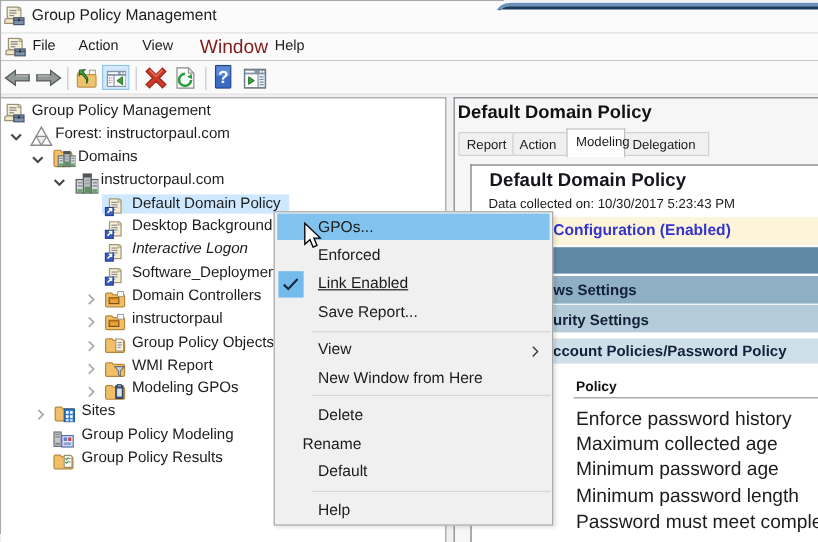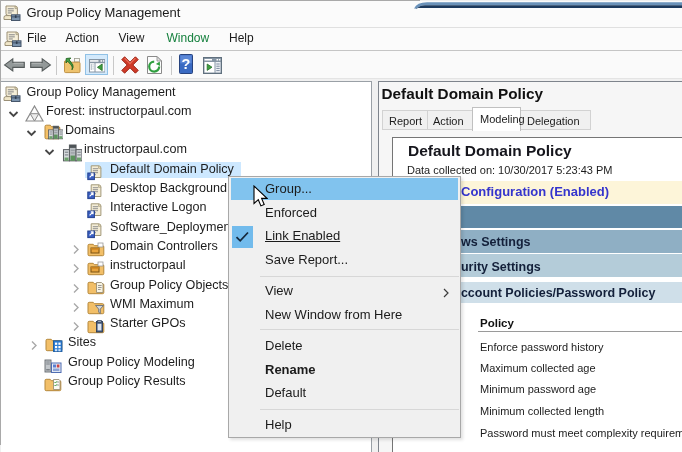--- a/index.html
+++ b/index.html
@@ -1,21 +1,21 @@
 <!DOCTYPE html>
 <html><head>
 <meta charset="utf-8">
 <style>
 * { margin:0; padding:0; box-sizing:border-box; }
 svg { display:block; }
 html,body { width:682px; height:452px; }
 body { position:relative; font-family:"Liberation Sans",sans-serif; background:#f0f0f0; overflow:hidden; }
 .abs { position:absolute; }
 .tl { font-size:12.6px; color:#1c1c1c; white-space:nowrap; }
-.rl { font-size:11px; color:#1c1c1c; white-space:nowrap;text-align:right; }
+.rl { font-size:16px; color:#1c1c1c; white-space:nowrap;text-align:right; }
 .bandtxt { font-weight:bold; font-size:12.5px; color:#13203a; white-space:nowrap; }
 .mi { position:absolute; left:37px; font-size:13px; color:#1b1b1b; white-space:nowrap; }
 </style>
 </head>
 <body>
 
 <div class="abs" style="left:0;top:0;width:420px;height:1px;background:#a9a9a9;"></div>
 <div class="abs" style="left:0;top:0;width:1px;height:445px;background:#a9a9a9;"></div>
 <div class="abs" style="left:1px;top:1px;width:681px;height:26px;background:#fbfbfb;"></div>
 <div class="abs" style="left:1px;top:27px;width:681px;height:1px;background:#e0e0e0;"></div>
@@ -52,21 +52,21 @@
       <rect x="4.8" y="7.4" width="4" height="1.1" fill="#8f8f8f"></rect>
       <path d="M1 12.3 q0-1.7 1.9-1.7 h3.8 q1.9 0 1.9 1.7 v2.2 H1 z" fill="#f0e6c8" stroke="#9b9077" stroke-width="1"></path>
       <rect x="8.5" y="9.8" width="8.5" height="5.7" fill="#7b93ad" stroke="#46566b" stroke-width="1"></rect>
       <rect x="8.5" y="11.3" width="8.5" height="1.1" fill="#46566b"></rect>
       <rect x="11.9" y="10.3" width="1.6" height="2.6" fill="#2e3c4e"></rect>
     </svg>
   </div>
 <div class="abs" style="left:27px;top:30.8px;font-size:12px;color:#1c1c1c;">File</div>
 <div class="abs" style="left:65.5px;top:30.8px;font-size:12px;color:#1c1c1c;">Action</div>
 <div class="abs" style="left:118.5px;top:30.8px;font-size:12px;color:#1c1c1c;">View</div>
-<div class="abs" style="left:166.5px;top:30.8px;font-size:12px;color:#15803d;">Window</div>
+<div class="abs" style="left:166.5px;top:30.8px;font-size:16px;color:#7f1d1d;">Window</div>
 <div class="abs" style="left:229px;top:30.8px;font-size:12px;color:#1c1c1c;">Help</div>
 
 <div class="abs" id="tb">
     <div class="abs" style="left: 3px; top: 57px;">
       <svg width="23" height="16" viewBox="0 0 23 16">
         <path d="M9.8 1.8 L9.8 5.4 L21.3 5.4 L21.3 10.4 L9.8 10.4 L9.8 14 L1.6 7.9 Z" fill="#939999" stroke="#545a5a" stroke-width="1.1"></path>
         <path d="M10.6 6.2 L20.4 6.2" stroke="#b8bcbc" stroke-width="1"></path>
       </svg>
     </div>
     <div class="abs" style="left: 29px; top: 57px;">
@@ -260,21 +260,21 @@
         <path d="M4.2 0.8 h7.3 q2.4 0.3 2.4 2.4 v9.3 h-8 q-1.7 0 -1.7 -1.7 z" fill="#f4edd6" stroke="#a29878" stroke-width="1"></path>
         <path d="M11.5 0.8 q2.4 0.3 2.4 2.4 l0 0.2 -2.4 0 z" fill="#e2d8b6" stroke="#a29878" stroke-width="0.6"></path>
         <rect x="5.8" y="3.2" width="5.2" height="1" fill="#919191"></rect>
         <rect x="5.8" y="5.2" width="5.2" height="1" fill="#919191"></rect>
         <rect x="5.8" y="7.2" width="5.2" height="1" fill="#919191"></rect>
         <rect x="5.8" y="9.2" width="3.2" height="1" fill="#919191"></rect>
         <rect x="0.8" y="8" width="6.6" height="6.6" fill="#3a5ec0" stroke="#23418f" stroke-width="1"></rect>
         <path d="M2.6 12.4 L5.8 9.2 M6 11.2 V8.9 H3.7" stroke="#fff" stroke-width="1.2" fill="none"></path>
       </svg>
     </div>
-    <div class="abs tl" style="left: 110px; top: 199.5px;">Interactive Logon</div>
+    <div class="abs tl" style="left: 110px; top: 199.5px; font-style: italic;">Interactive Logon</div>
     <div class="abs" style="left: 87px; top: 222.5px;">
       <svg width="16" height="16" viewBox="0 0 16 16">
         <path d="M4.2 0.8 h7.3 q2.4 0.3 2.4 2.4 v9.3 h-8 q-1.7 0 -1.7 -1.7 z" fill="#f4edd6" stroke="#a29878" stroke-width="1"></path>
         <path d="M11.5 0.8 q2.4 0.3 2.4 2.4 l0 0.2 -2.4 0 z" fill="#e2d8b6" stroke="#a29878" stroke-width="0.6"></path>
         <rect x="5.8" y="3.2" width="5.2" height="1" fill="#919191"></rect>
         <rect x="5.8" y="5.2" width="5.2" height="1" fill="#919191"></rect>
         <rect x="5.8" y="7.2" width="5.2" height="1" fill="#919191"></rect>
         <rect x="5.8" y="9.2" width="3.2" height="1" fill="#919191"></rect>
         <rect x="0.8" y="8" width="6.6" height="6.6" fill="#3a5ec0" stroke="#23418f" stroke-width="1"></rect>
         <path d="M2.6 12.4 L5.8 9.2 M6 11.2 V8.9 H3.7" stroke="#fff" stroke-width="1.2" fill="none"></path>
@@ -328,35 +328,35 @@
       <svg width="8" height="11" viewBox="0 0 8 11">
         <path d="M2 1.5 L6 5.5 L2 9.5" fill="none" stroke="#a8a8a8" stroke-width="1.4"></path>
       </svg>
     </div>
     <div class="abs" style="left: 87px; top: 299.5px;">
       <svg width="18" height="15" viewBox="0 0 18 15">
         <path d="M1 3.5 q0-1.2 1.2-1.2 h4 l1.2 1.4 h8.2 q1.2 0 1.2 1.2 v7.6 q0 1.2 -1.2 1.2 h-13.4 q-1.2 0 -1.2 -1.2 z" fill="#f2bf68" stroke="#b4873a" stroke-width="1"></path>
         <path d="M8.5 5.5 h8 l-3.2 3.6 v4.4 l-1.6 -1.2 v-3.2 z" fill="#cfd4d9" stroke="#6b7077" stroke-width="0.9"></path>
       </svg>
     </div>
-    <div class="abs tl" style="left: 110px; top: 296.5px;">WMI Maximum</div>
+    <div class="abs tl" style="left: 110px; top: 296.5px;">WMI Report</div>
     <div class="abs" style="left: 72px; top: 321px;">
       <svg width="8" height="11" viewBox="0 0 8 11">
         <path d="M2 1.5 L6 5.5 L2 9.5" fill="none" stroke="#a8a8a8" stroke-width="1.4"></path>
       </svg>
     </div>
     <div class="abs" style="left: 87px; top: 318.5px;">
       <svg width="18" height="15" viewBox="0 0 18 15">
         <path d="M1 3.5 q0-1.2 1.2-1.2 h4 l1.2 1.4 h8.2 q1.2 0 1.2 1.2 v7.6 q0 1.2 -1.2 1.2 h-13.4 q-1.2 0 -1.2 -1.2 z" fill="#f2bf68" stroke="#b4873a" stroke-width="1"></path>
         <rect x="9.5" y="2.5" width="6" height="10.5" fill="#4a5f82" stroke="#2c3c57" stroke-width="0.9"></rect>
         <rect x="10.7" y="1.5" width="3.6" height="2" fill="#9aa7ba" stroke="#2c3c57" stroke-width="0.7"></rect>
         <rect x="10.6" y="4.8" width="3.8" height="6.6" fill="#dce4ef"></rect>
       </svg>
     </div>
-    <div class="abs tl" style="left: 110px; top: 315.5px;">Starter GPOs</div>
+    <div class="abs tl" style="left: 110px; top: 315.5px;">Modeling GPOs</div>
     <div class="abs" style="left: 29.5px; top: 340px;">
       <svg width="8" height="11" viewBox="0 0 8 11">
         <path d="M2 1.5 L6 5.5 L2 9.5" fill="none" stroke="#a8a8a8" stroke-width="1.4"></path>
       </svg>
     </div>
     <div class="abs" style="left: 45px; top: 337px;">
       <svg width="18" height="15" viewBox="0 0 18 15">
         <path d="M1 3.5 q0-1.2 1.2-1.2 h4 l1.2 1.4 h8.2 q1.2 0 1.2 1.2 v7.6 q0 1.2 -1.2 1.2 h-13.4 q-1.2 0 -1.2 -1.2 z" fill="#f2bf68" stroke="#b4873a" stroke-width="1"></path>
         <rect x="8.5" y="3.8" width="8.5" height="10.7" fill="#2f7fd6" stroke="#1b5a9e" stroke-width="0.9"></rect>
         <rect x="10" y="5.6" width="2.2" height="2.2" fill="#fff"></rect>
@@ -419,41 +419,41 @@
 <div class="abs" style="left:418px;top:254px;width:264px;height:23px;background:#b4ccd9;"></div>
 <div class="abs bandtxt" id="t-sec" style="left:438.7px;top:260px;">Security Settings</div>
 <div class="abs" style="left:426px;top:282px;width:256px;height:21px;background:#cfdfe9;"></div>
 <div class="abs bandtxt" id="t-acc" style="left:451.9px;top:286px;">Account Policies/Password Policy</div>
 
 <div class="abs" style="left:480px;top:316.5px;font-size:11.5px;font-weight:bold;color:#111;">Policy</div>
 <div class="abs" style="left:478px;top:331px;width:204px;height:1px;background:#9a9a9a;"></div>
 <div class="abs rl" style="left:480px;top:341px;">Enforce password history</div>
 <div class="abs rl" style="left:480px;top:362px;">Maximum collected age</div>
 <div class="abs rl" style="left:480px;top:383px;">Minimum password age</div>
-<div class="abs rl" style="left:480px;top:405px;">Minimum collected length</div>
+<div class="abs rl" style="left:480px;top:405px;">Minimum password length</div>
 <div class="abs rl" style="left:480px;top:427px;">Password must meet complexity requirements</div>
 
 <div class="abs" style="left:228px;top:176px;width:233px;height:261.5px;background:#f0f0f0;border:1px solid #a8a8a8;box-shadow:2px 2px 3px rgba(0,0,0,0.12);"></div>
 <div class="abs" style="left:231px;top:178px;width:227px;height:22px;background:#81c3ee;"></div>
-<div class="mi" style="left:265px;top:180.5px;">Group...</div>
+<div class="mi" style="left:265px;top:180.5px;">GPOs...</div>
 <div class="mi" style="left:265px;top:204.5px;">Enforced</div>
 <div class="abs" style="left:232px;top:226px;width:21px;height:22px;background:#72bbec;"></div>
 <svg class="abs" style="left:235px;top:231px;" width="15" height="12" viewBox="0 0 15 12">
     <path d="M1.5 6.2 L5.2 9.8 L13 1.5" fill="none" stroke="#16293c" stroke-width="1.8"></path>
   </svg>
 <div class="mi" style="left:265px;top:228px;text-decoration:underline;">Link Enabled</div>
 <div class="mi" style="left:265px;top:251.5px;">Save Report...</div>
 <div class="abs" style="left:260px;top:276.3px;width:199px;height:1px;background:#d7d7d7;"></div>
 <div class="mi" style="left:265px;top:282.5px;">View</div>
 <svg class="abs" style="left:443px;top:288px;" width="6" height="10" viewBox="0 0 6 10">
     <path d="M1 1 L5 5 L1 9" fill="none" stroke="#3c3c3c" stroke-width="1.2"></path>
   </svg>
 <div class="mi" style="left:265px;top:306.5px;">New Window from Here</div>
 <div class="abs" style="left:260px;top:329px;width:199px;height:1px;background:#d7d7d7;"></div>
 <div class="mi" style="left:265px;top:337.5px;">Delete</div>
-<div class="mi" style="left:265px;top:361.5px;font-weight:bold;">Rename</div>
+<div class="mi" style="left:252px;top:361.5px;">Rename</div>
 <div class="mi" style="left:265px;top:384.8px;">Default</div>
 <div class="abs" style="left:260px;top:408.6px;width:199px;height:1px;background:#d7d7d7;"></div>
 <div class="mi" style="left:265px;top:416.8px;">Help</div>
 
 <svg class="abs" style="left:252.5px;top:185px;" width="15" height="23" viewBox="0 0 15 23">
 <path d="M1 1 L1 18.5 L5.3 14.7 L7.9 20.9 L11.2 19.5 L8.6 13.4 L14 13.4 Z" fill="#fff" stroke="#000" stroke-width="1.1"></path>
 </svg>
 
 </body></html>

